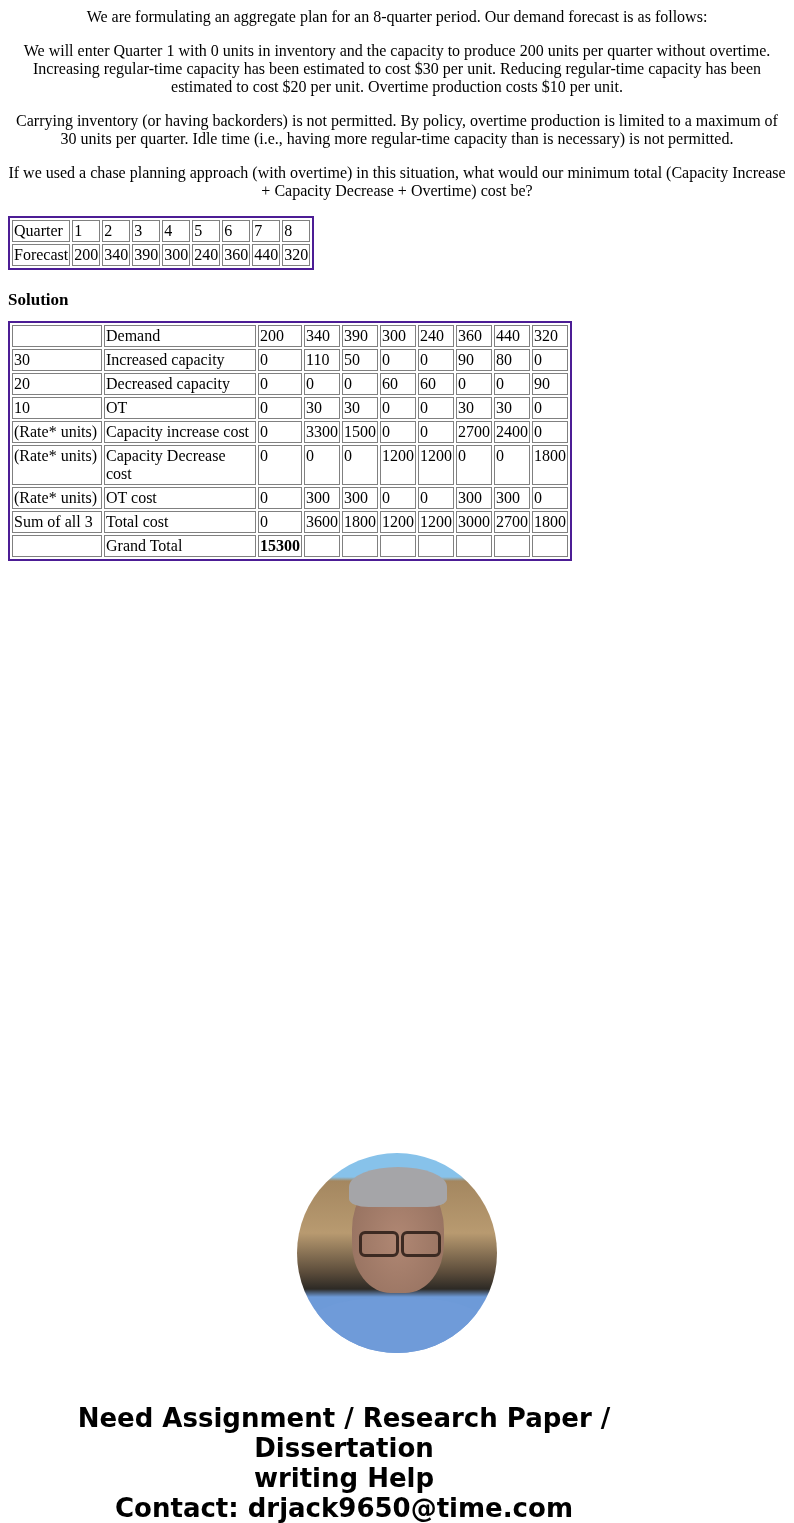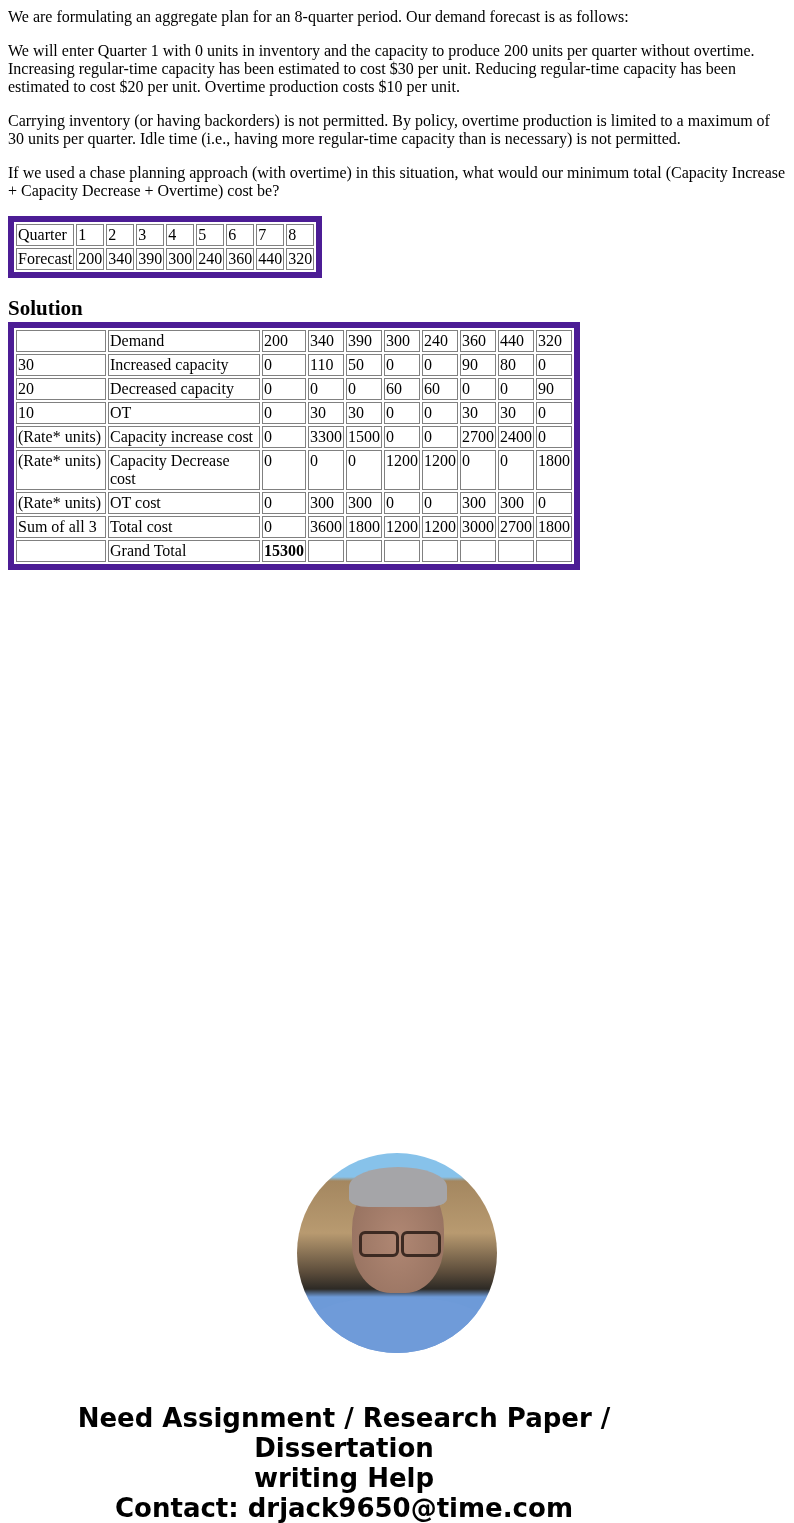--- a/index.html
+++ b/index.html
@@ -1,24 +1,24 @@
 <!DOCTYPE html>
 <html><head>
   <meta charset="utf-8">
   <style>
     html, body { margin: 0; padding: 0; background: #ffffff; }
     body {
       width: 794px; height: 1523px; position: relative; overflow: hidden;
       font-family: "Liberation Serif", serif; font-size: 16px; color: #000;
     }
     .content { padding: 0 8px; }
-    p { margin: 8px 0 16px 0; line-height: 18px; }
+    p { margin: 8px 0 16px 0; line-height: 18px; text-align: center; }
     p.first { margin-top: 8px; }
-    h3 { font-size: 21px; font-weight: bold; margin: 20px 0 4px 0; line-height: 20px; }
-    table.grid { border: 6px solid #4c1d95; border-collapse: separate; border-spacing: 2px; margin: 0 0 16px 0; }
+    h3 { font-size: 17px; font-weight: bold; margin: 20px 0 11px 0; line-height: 20px; }
+    table.grid { border: 2px solid #4c1d95; border-collapse: separate; border-spacing: 2px; margin: 0 0 16px 0; }
     table.grid td {
       border: 1px solid #808080; padding: 1px 1px; line-height: 18px;
       font-size: 16px; vertical-align: top; text-align: left;
     }
     table.sol td.rate { width: 86px; }
     table.sol td.label { width: 148px; }
     table.sol td.num { min-width: 30px; }
     .bold { font-weight: bold; }
     .avatar-wrap { position: absolute; left: 297px; top: 1153px; width: 200px; height: 200px; }
     .avatar {

